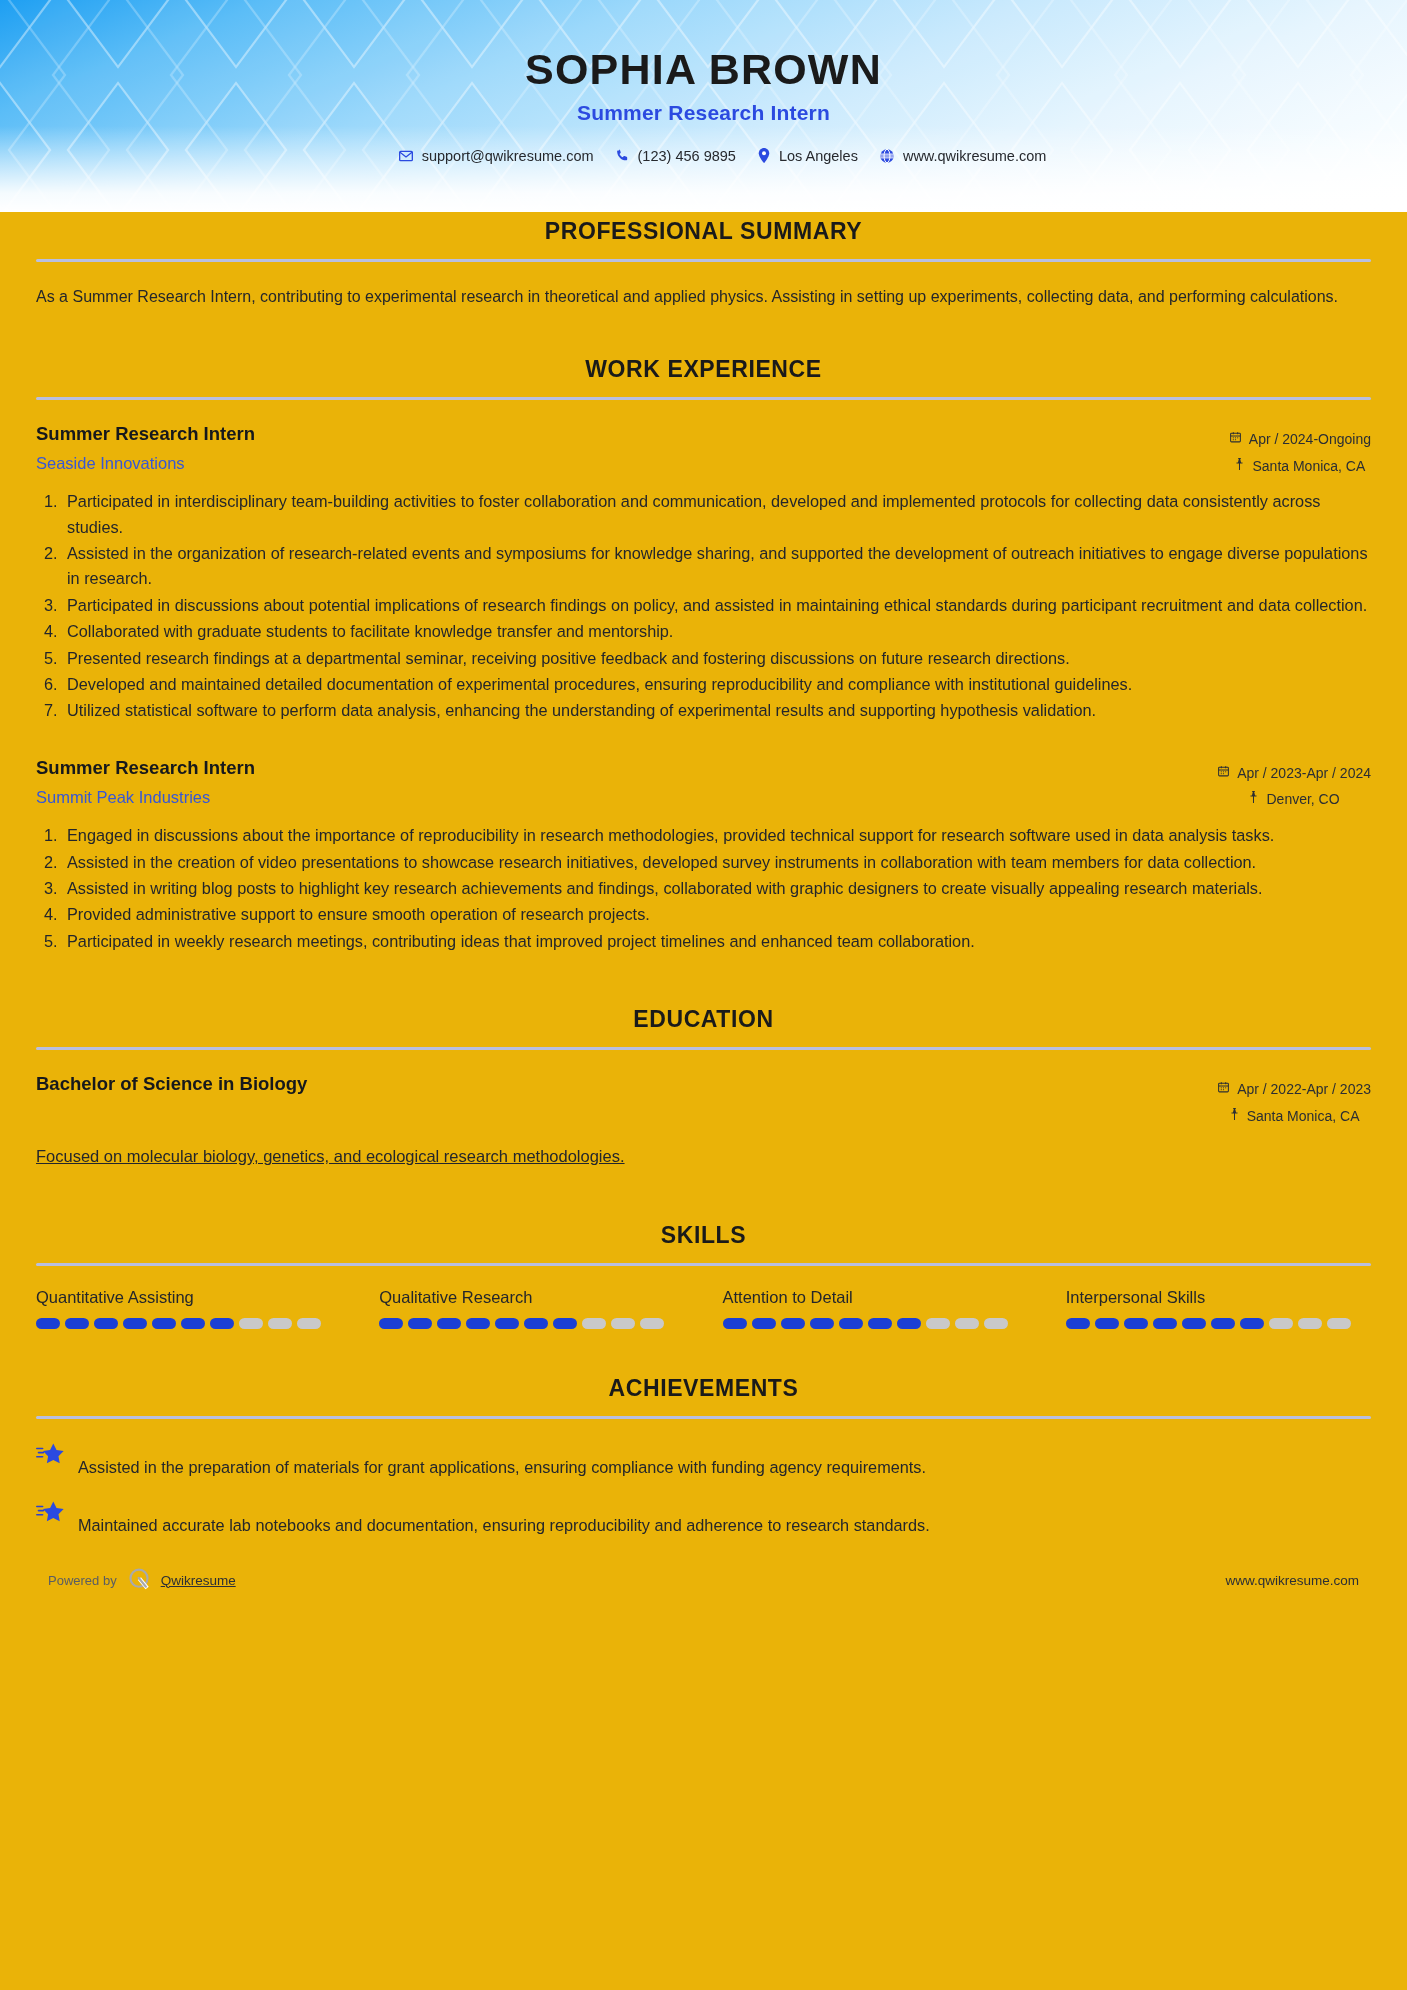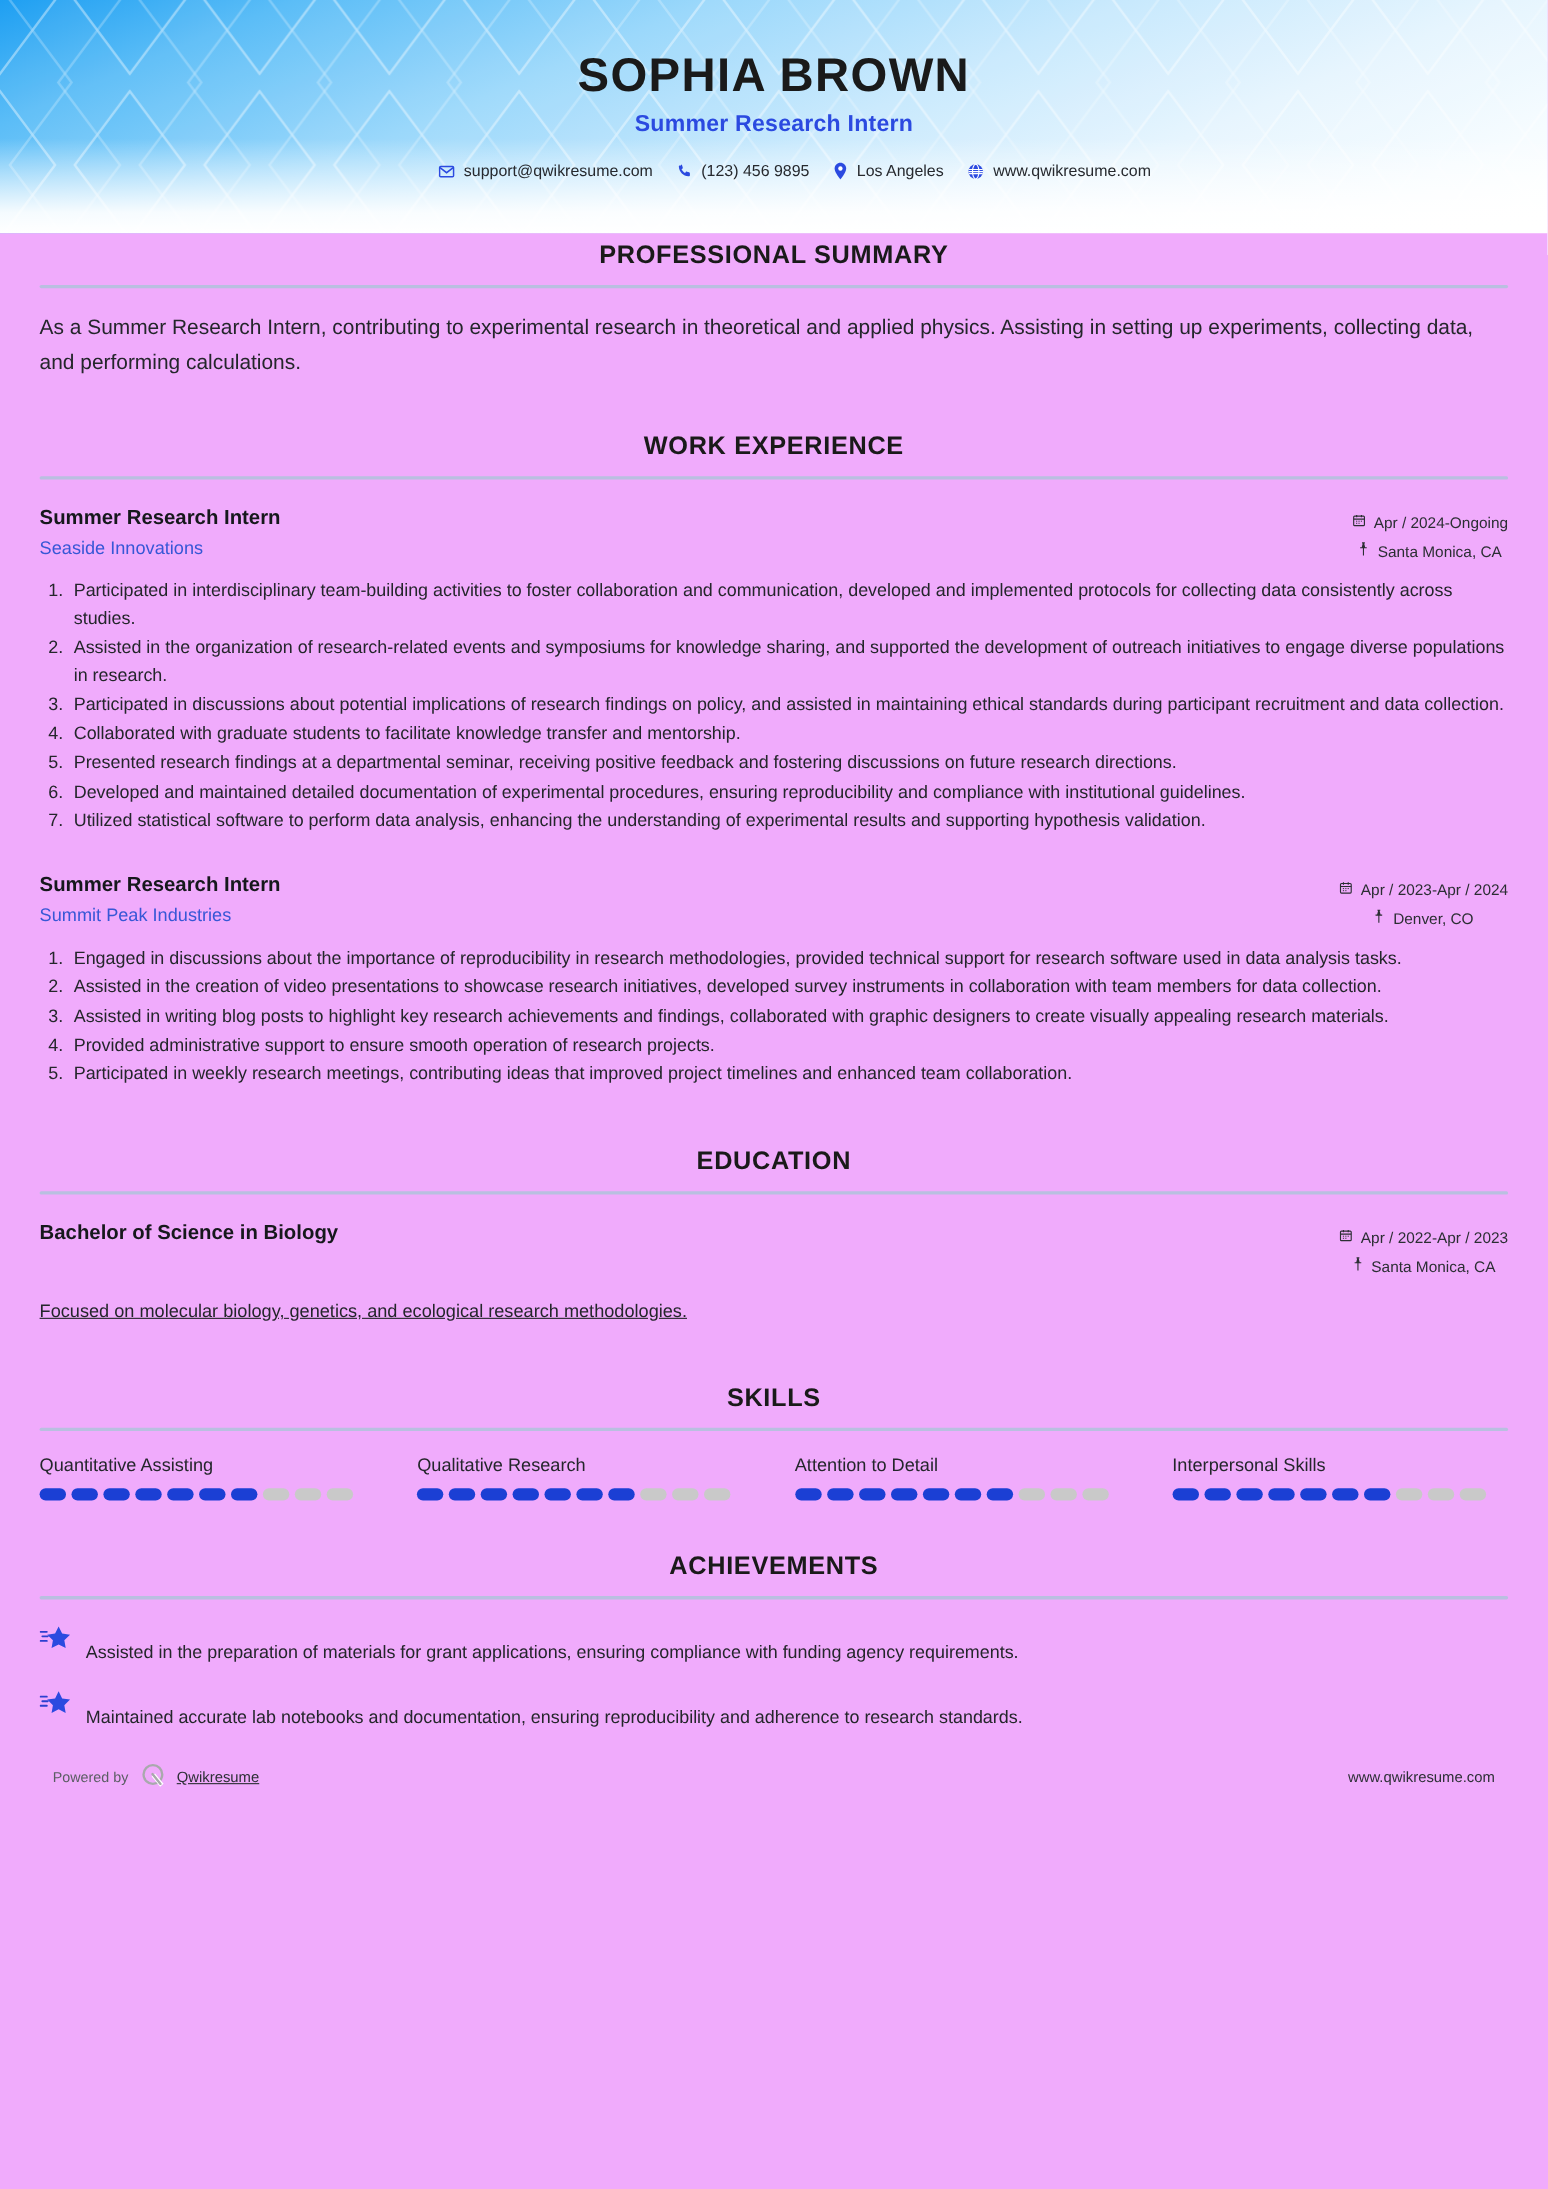--- a/index.html
+++ b/index.html
@@ -5,21 +5,21 @@
   * { box-sizing: border-box; margin: 0; padding: 0; }
   html, body {
     width: 1407px;
     background: #ffffff;
     font-family: "Liberation Sans", sans-serif;
   }
   .page {
     position: relative;
     width: 1407px;
     min-height: 1990px;
-    background: #f0abfc;
+    background: #eab308;
     overflow: hidden;
   }
 
   
   .header {
     position: relative;
     height: 212px;
     background: linear-gradient(157deg,
         #1e9ff2 0%,
         #5bbdf7 14%,
@@ -94,21 +94,21 @@
     padding-bottom: 14px;
   }
   .section-rule {
     height: 3px;
     background: #b9bfe0;
     border-radius: 2px;
     margin-bottom: 22px;
   }
 
   .summary-text {
-    font-size: 19px;
+    font-size: 16px;
     line-height: 1.62;
     color: #24262b;
   }
 
   
   .entry { margin-bottom: 6px; }
   .entry-head {
     display: flex;
     justify-content: space-between;
     align-items: flex-start;

